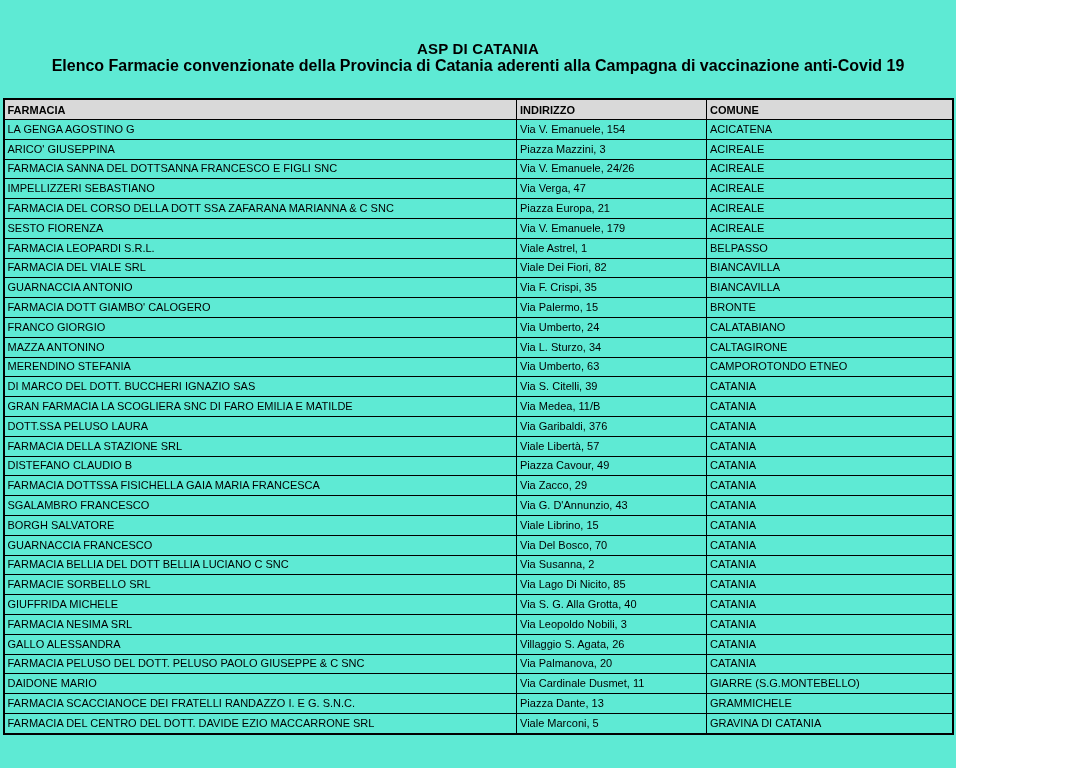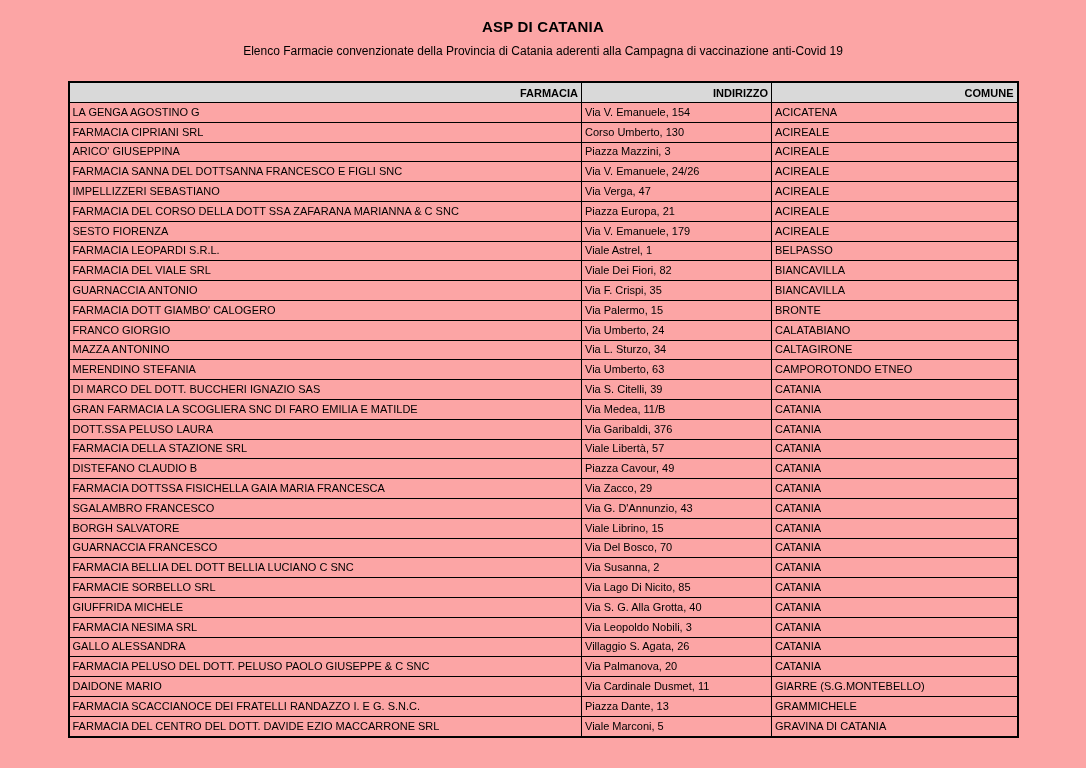--- a/index.html
+++ b/index.html
@@ -6,54 +6,53 @@
     margin: 0;
     padding: 0;
     background: #ffffff;
     width: 1086px;
     height: 768px;
     font-family: "Liberation Sans", sans-serif;
     color: #000000;
     overflow: hidden;
   }
   .page {
-    width: 1086px;
+    width: 956px;
     height: 768px;
-    background: #fca5a5;
+    background: #5eead4;
     box-sizing: border-box;
-    padding-top: 18px;
+    padding-top: 40px;
   }
   .doc-title {
     text-align: center;
     font-size: 15px;
     font-weight: bold;
     letter-spacing: 0.2px;
   }
   .doc-subtitle {
     text-align: center;
-    font-size: 12px;
-    font-weight: normal;
-    margin-top: 9px;
+    font-size: 16px;
+    font-weight: bold;
   }
   table.pharmacy-table {
     border-collapse: collapse;
     margin: 23px auto 0 auto;
     width: 949px;
     table-layout: fixed;
     border: 2px solid #000000;
   }
   table.pharmacy-table col.col-farmacia  { width: 513px; }
   table.pharmacy-table col.col-indirizzo { width: 190px; }
   table.pharmacy-table col.col-comune    { width: 246px; }
   table.pharmacy-table th {
     background: #d9d9d9;
     border: 1px solid #000000;
     font-size: 11px;
     font-weight: bold;
-    text-align: right;
+    text-align: left;
     height: 17px;
     padding: 1px 3px;
     vertical-align: middle;
   }
   table.pharmacy-table td {
     border: 1px solid #000000;
     font-size: 11px;
     text-align: left;
     height: 16.8px;
     line-height: 13px;
@@ -85,25 +84,20 @@
         <th>COMUNE</th>
       </tr>
     </thead>
     <tbody>
         <tr>
           <td>LA GENGA AGOSTINO G</td>
           <td>Via V. Emanuele, 154</td>
           <td>ACICATENA</td>
         </tr>
         <tr>
-          <td>FARMACIA CIPRIANI SRL</td>
-          <td>Corso Umberto, 130</td>
-          <td>ACIREALE</td>
-        </tr>
-        <tr>
           <td>ARICO' GIUSEPPINA</td>
           <td>Piazza Mazzini, 3</td>
           <td>ACIREALE</td>
         </tr>
         <tr>
           <td>FARMACIA SANNA DEL DOTTSANNA FRANCESCO E FIGLI SNC</td>
           <td>Via V. Emanuele, 24/26</td>
           <td>ACIREALE</td>
         </tr>
         <tr>

